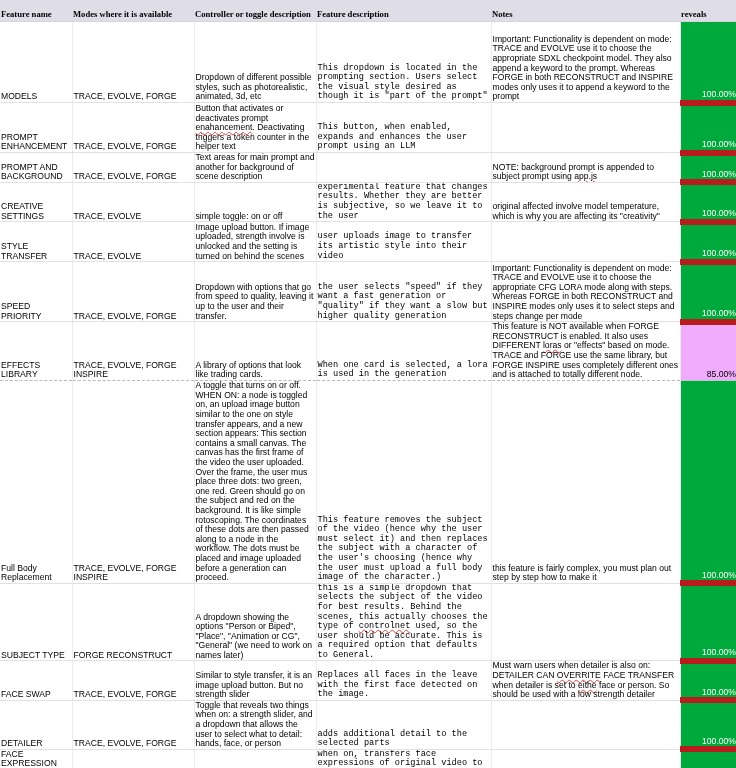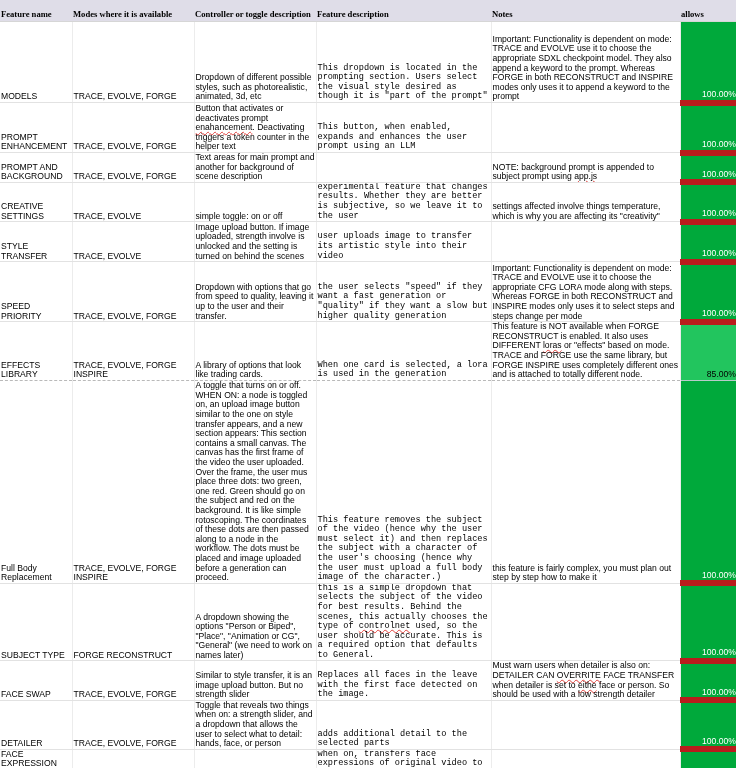--- a/index.html
+++ b/index.html
@@ -59,21 +59,21 @@
   }
   td.status {
     background: #00a93b;
     color: #ffffff;
     text-align: right;
     padding-right: 0;
     border-bottom: 6px solid #b91c1c;
     border-right: none;
   }
   td.status.partial {
-    background: #22c55e;
+    background: #f0abfc;
     color: #000;
     border-bottom: 1px solid #b7cbc9;
     text-align: right;
   }
   tr.dashed-bottom td {
     border-bottom: 1px dashed #b9b9b9;
   }
   tr.dashed-bottom td.status {
     border-bottom: 1px solid #b7cbc9;
   }
@@ -96,21 +96,21 @@
         <col class="c5">
         <col class="c6">
   </colgroup>
   <thead>
     <tr>
       <th>Feature name</th>
       <th>Modes where it is available</th>
       <th>Controller or toggle description</th>
       <th>Feature description</th>
       <th>Notes</th>
-      <th>allows</th>
+      <th>reveals</th>
     </tr>
   </thead>
   <tbody>
 
     <tr style="height:81px">
       <td>MODELS</td>
       <td>TRACE, EVOLVE, FORGE</td>
       <td>Dropdown of different possible styles, such as photorealistic, animated, 3d, etc</td>
       <td class="c4">This dropdown is located in the prompting section. Users select the visual style desired as though it is "part of the prompt"</td>
       <td>Important: Functionality is dependent on mode: TRACE and EVOLVE use it to choose the appropriate SDXL checkpoint model. They also append a keyword to the prompt. Whereas FORGE in both RECONSTRUCT and INSPIRE modes only uses it to append a keyword to the prompt</td>
@@ -133,21 +133,21 @@
       <td class="c4"></td>
       <td>NOTE: background prompt is appended to subject prompt using <span class="spell">app.js</span></td>
       <td class="status">100.00%</td>
     </tr>
 
     <tr style="height:29px">
       <td>CREATIVE SETTINGS</td>
       <td>TRACE, EVOLVE</td>
       <td>simple toggle: on or off</td>
       <td class="c4">experimental feature that changes results. Whether they are better is subjective, so we leave it to the user</td>
-      <td>settings affected involve things temperature, which is why you are affecting its "creativity"</td>
+      <td>original affected involve model temperature, which is why you are affecting its "creativity"</td>
       <td class="status">100.00%</td>
     </tr>
 
     <tr style="height:40px">
       <td>STYLE TRANSFER</td>
       <td>TRACE, EVOLVE</td>
       <td>Image upload button. If image uploaded, strength involve is unlocked and the setting is turned on behind the scenes</td>
       <td class="c4">user uploads image to transfer its artistic style into their video</td>
       <td></td>
       <td class="status">100.00%</td>

